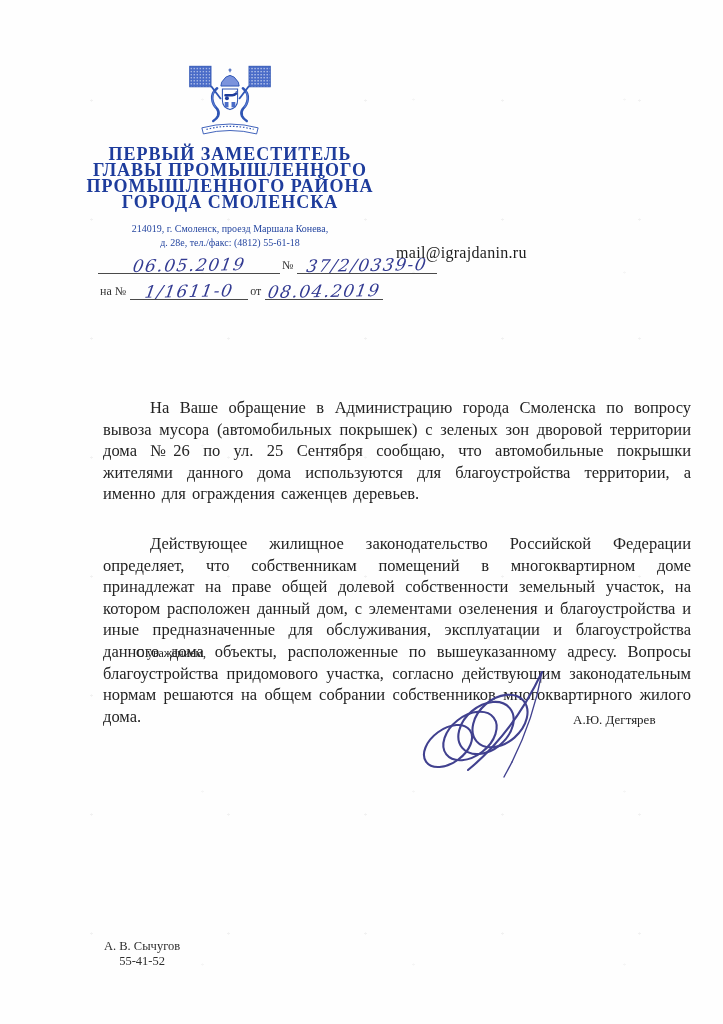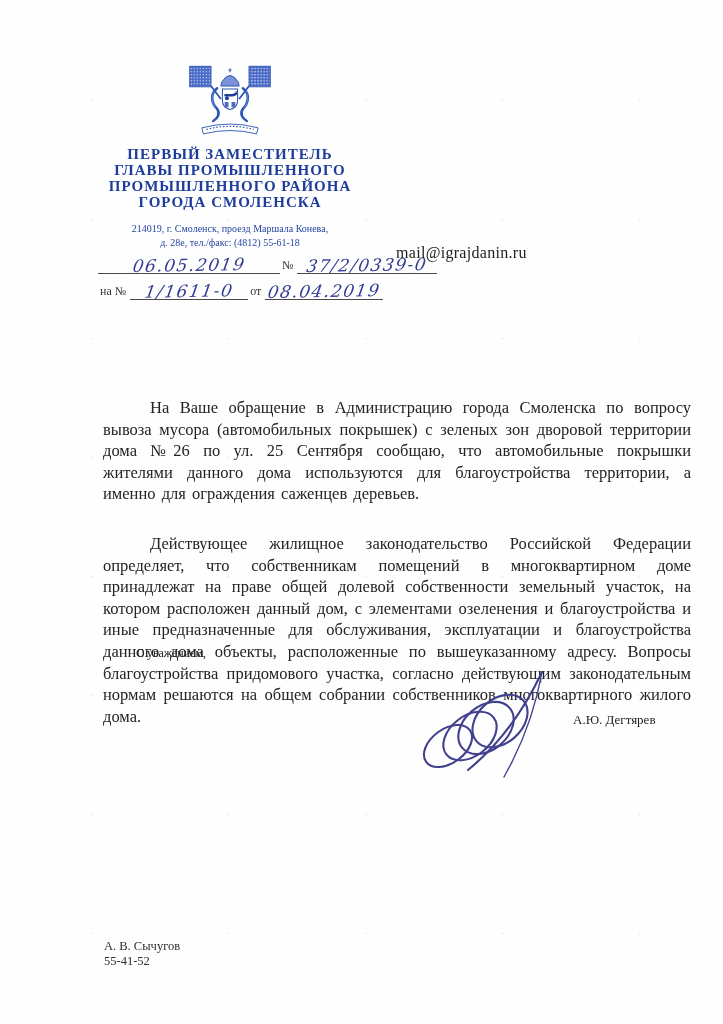--- a/index.html
+++ b/index.html
@@ -21,21 +21,21 @@
 
   
   .letterhead {
     position:absolute; left:72px; top:64px; width:316px;
     text-align:center;
   }
   .emblem { display:block; margin:0 auto 6px auto; }
   .lh-title {
     color:#1e3c9c;
     font-weight:bold;
-    font-size:15px;
+    font-size:18px;
     line-height:16px;
     letter-spacing:1px;
   }
   .lh-address {
     margin-top:12px;
     color:#2546a0;
     font-size:10px;
     line-height:13.5px;
   }
 
@@ -87,21 +87,21 @@
   
   .sig-scribble { position:absolute; left:412px; top:658px; }
   .sig-name {
     position:absolute; left:573px; top:712px;
     font-size:13px; color:#242424; white-space:nowrap;
   }
 
   
   .footer {
     position:absolute; left:104px; top:939px;
-    font-size:12.5px; line-height:15px; color:#2e2e2e;
+    font-size:12.5px; line-height:15px; color:#2e2e2e;text-align:center;
   }
 </style>
 </head>
 <body>
 
 <div class="page">
 
   <div class="letterhead">
     <svg class="emblem" width="100" height="76" viewBox="0 0 130 100" aria-hidden="true">
       <defs>

